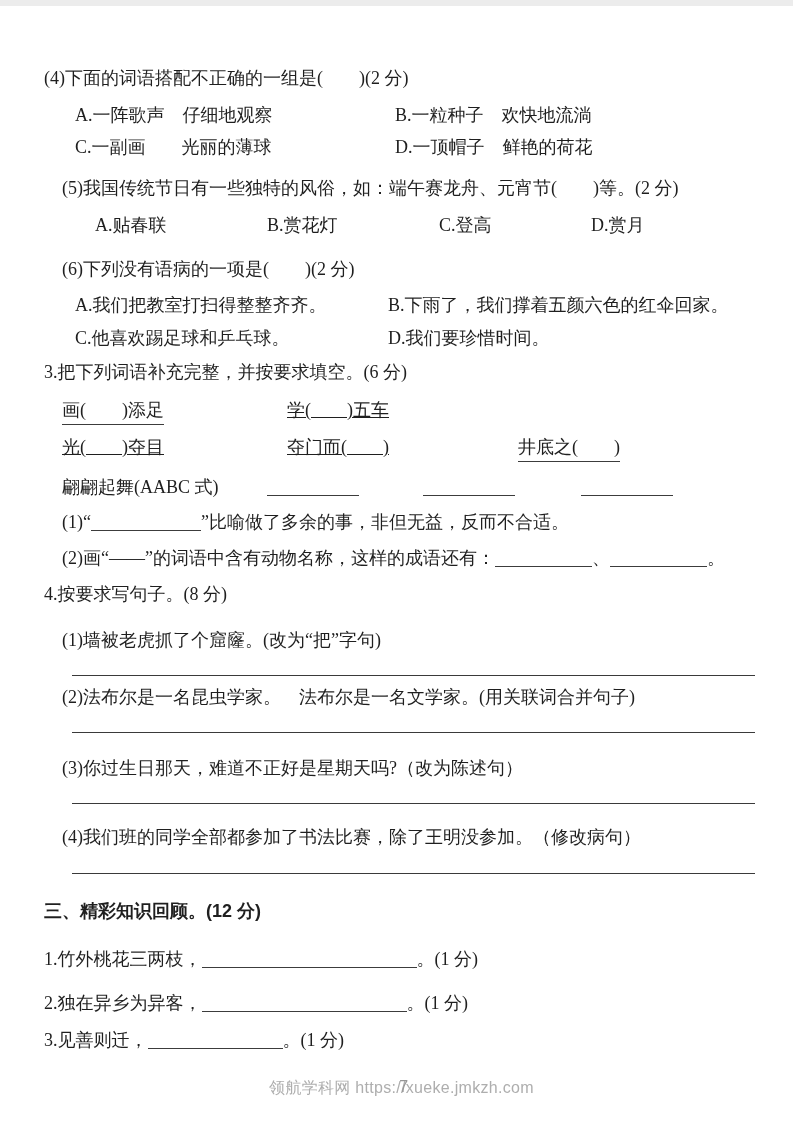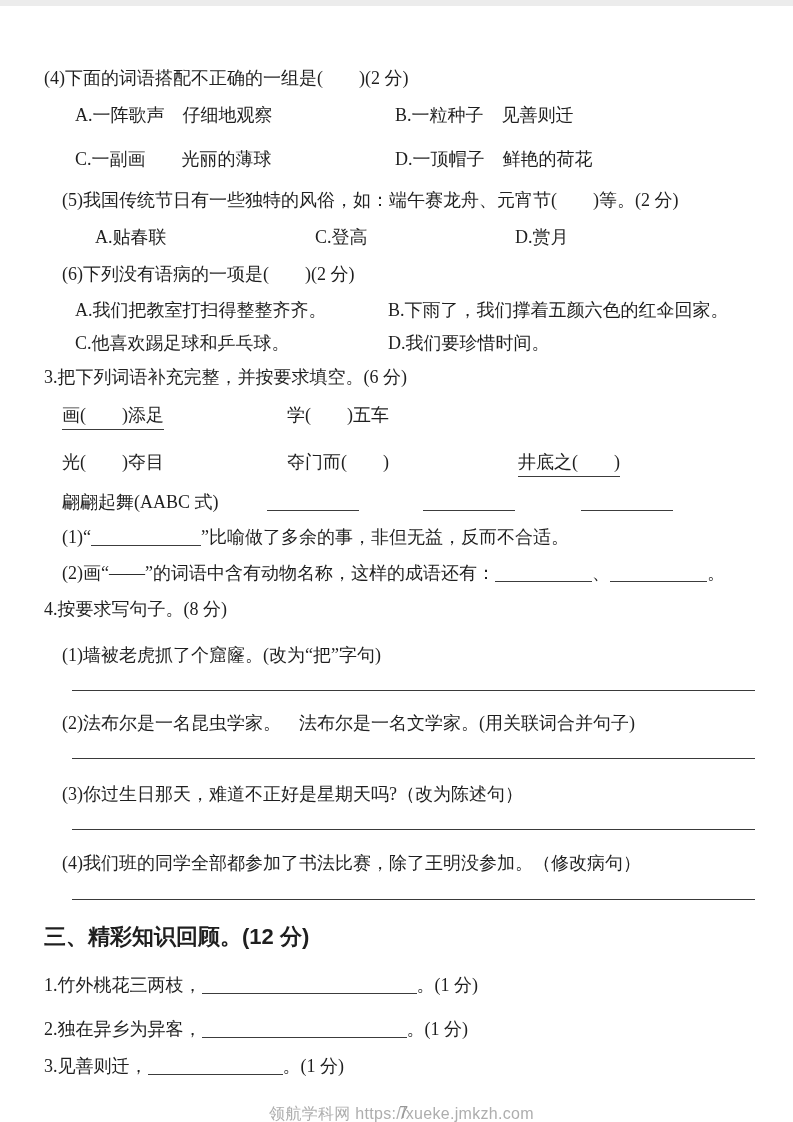--- a/index.html
+++ b/index.html
@@ -9,108 +9,109 @@
     background:#ffffff;
     overflow:hidden;
     font-family:"Liberation Serif","DejaVu Serif",serif;
     color:#1f1f1f;
   }
   .top-strip{height:6px;background:#ececec;}
   .content{padding:60px 34px 0 44px;font-size:18px;}
   .line{line-height:24px;white-space:nowrap;}
   .indent18{padding-left:18px;}
   .indent31{padding-left:31px;}
-  .indent51{padding-left:51px;gap:48px;}
+  .indent51{padding-left:51px;}
   .opt-row{display:flex;}
   .colw320{width:320px;flex:none;}
   .colw313{width:313px;flex:none;}
   .colw172{width:172px;flex:none;}
   .colw152{width:152px;flex:none;}
-  .idiom-row{display:flex;}
+  .idiom-row{display:flex;text-decoration:underline;}
   .idw225{width:225px;flex:none;}
   .idw231{width:231px;flex:none;}
   .ul{display:inline-block;border-bottom:1.5px solid #3c3c3c;padding-bottom:2px;}
   .blank{display:inline-block;border-bottom:1.5px solid #3c3c3c;height:15px;vertical-align:-3px;}
   .bw92{width:92px;}
   .bw110{width:110px;}
   .bw97{width:97px;}
   .bw215{width:215px;}
   .bw205{width:205px;}
   .bw135{width:135px;}
   .answer-line{margin-left:28px;width:683px;height:0;border-bottom:1.6px solid #3a3a3a;}
   .sec-title{
     font-family:"Liberation Sans","DejaVu Sans",sans-serif;
-    font-weight:bold;font-size:22px;
+    font-weight:bold;font-size:18px;
   }
   .footer{
     margin-top:26px;text-align:center;
     font-family:"Liberation Sans","DejaVu Sans",sans-serif;
     font-size:16px;color:#aeaeae;letter-spacing:.3px;
   }
   .overlap{position:relative;display:inline-block;}
   .seven{position:absolute;left:3px;top:-1px;color:#969696;}
 </style>
 </head>
 <body>
 
 <div class="page">
   <div class="top-strip"></div>
   <div class="content">
 
     <div class="line">(4)下面的词语搭配不正确的一组是(　　)(2 分)</div>
     <div class="line opt-row indent31" style="margin-top:13px">
       <span class="colw320">A.一阵歌声　仔细地观察</span>
-      <span>B.一粒种子　见善则迁</span>
+      <span>B.一粒种子　欢快地流淌</span>
     </div>
-    <div class="line opt-row indent31" style="margin-top:20px">
+    <div class="line opt-row indent31" style="margin-top:8px">
       <span class="colw320">C.一副画　　光丽的薄球</span>
       <span>D.一顶帽子　鲜艳的荷花</span>
     </div>
 
     <div class="line indent18" style="margin-top:17px">(5)我国传统节日有一些独特的风俗，如：端午赛龙舟、元宵节(　　)等。(2 分)</div>
     <div class="line opt-row indent51" style="margin-top:13px">
       <span class="colw172">A.贴春联</span>
+      <span class="colw172">B.赏花灯</span>
       <span class="colw152">C.登高</span>
       <span>D.赏月</span>
     </div>
 
-    <div class="line indent18" style="margin-top:13px">(6)下列没有语病的一项是(　　)(2 分)</div>
+    <div class="line indent18" style="margin-top:20px">(6)下列没有语病的一项是(　　)(2 分)</div>
     <div class="line opt-row indent31" style="margin-top:12px">
       <span class="colw313">A.我们把教室打扫得整整齐齐。</span>
       <span>B.下雨了，我们撑着五颜六色的红伞回家。</span>
     </div>
     <div class="line opt-row indent31" style="margin-top:9px">
       <span class="colw313">C.他喜欢踢足球和乒乓球。</span>
       <span>D.我们要珍惜时间。</span>
     </div>
 
     <div class="line" style="margin-top:10px">3.把下列词语补充完整，并按要求填空。(6 分)</div>
     <div class="line idiom-row indent18" style="margin-top:14px">
       <span class="idw225"><span class="ul">画(　　)添足</span></span>
       <span>学(　　)五车</span>
     </div>
-    <div class="line idiom-row indent18" style="margin-top:20px">
+    <div class="line idiom-row indent18" style="margin-top:10px">
       <span class="idw225">光(　　)夺目</span>
       <span class="idw231">夺门而(　　)</span>
       <span><span class="ul">井底之(　　)</span></span>
     </div>
     <div class="line indent18" style="margin-top:13px">
       <span>翩翩起舞(AABC 式)</span><span class="blank bw92" style="margin-left:48px"></span><span class="blank bw92" style="margin-left:64px"></span><span class="blank bw92" style="margin-left:66px"></span>
     </div>
     <div class="line indent18" style="margin-top:11px">
       <span>(1)“</span><span class="blank bw110"></span><span>”比喻做了多余的事，非但无益，反而不合适。</span>
     </div>
     <div class="line indent18" style="margin-top:12px">
       <span>(2)画“——”的词语中含有动物名称，这样的成语还有：</span><span class="blank bw97"></span><span>、</span><span class="blank bw97"></span><span>。</span>
     </div>
 
     <div class="line" style="margin-top:12px">4.按要求写句子。(8 分)</div>
     <div class="line indent18" style="margin-top:22px">(1)墙被老虎抓了个窟窿。(改为“把”字句)</div>
     <div class="answer-line" style="margin-top:23px"></div>
-    <div class="line indent18" style="margin-top:20px">(2)法布尔是一名昆虫学家。　法布尔是一名文学家。(用关联词合并句子)</div>
+    <div class="line indent18" style="margin-top:9px">(2)法布尔是一名昆虫学家。　法布尔是一名文学家。(用关联词合并句子)</div>
     <div class="answer-line" style="margin-top:23px"></div>
     <div class="line indent18" style="margin-top:23px">(3)你过生日那天，难道不正好是星期天吗?（改为陈述句）</div>
     <div class="answer-line" style="margin-top:23px"></div>
     <div class="line indent18" style="margin-top:21px">(4)我们班的同学全部都参加了书法比赛，除了王明没参加。（修改病句）</div>
     <div class="answer-line" style="margin-top:24px"></div>
 
     <div class="line sec-title" style="margin-top:25px">三、精彩知识回顾。(12 分)</div>
     <div class="line" style="margin-top:24px">
       <span>1.竹外桃花三两枝，</span><span class="blank bw215"></span><span>。(1 分)</span>
     </div>

